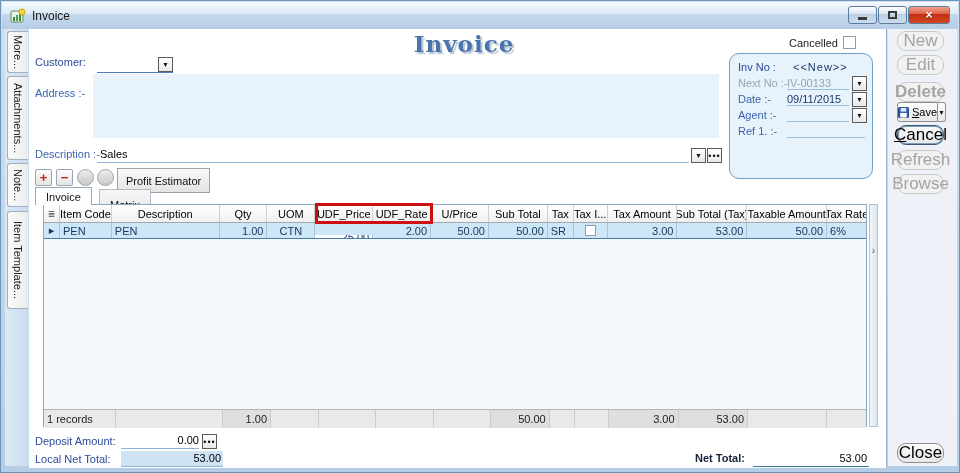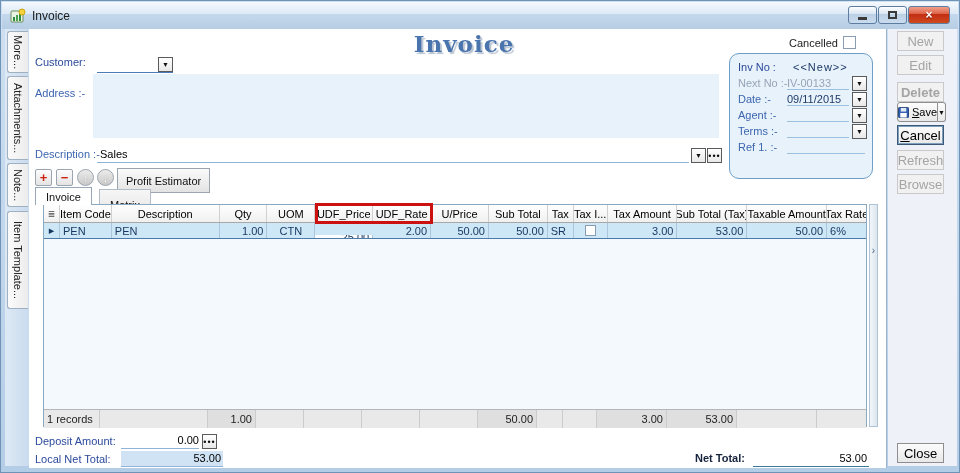--- a/index.html
+++ b/index.html
@@ -131,22 +131,22 @@
   .ip-label { position:absolute; left:1px; top:2px; }
   .ip-label.gray, .ip-val.gray { color:#97a4b6; }
   .ip-val { position:absolute; left:50px; top:2px; width:62px; color:#1d3a66; }
   .ip-line { position:absolute; left:50px; top:0; width:62px; height:15px; border-bottom:1px solid #9cc1e0; }
   .ip-line.long { width:78px; }
   .ip-combo { position:absolute; left:115px; top:1px; }
   .ip-title-val { font-weight:normal; color:#1d3a66; letter-spacing:1px; }
 
   
   .right-panel { position:absolute; left:887px; top:28px; width:69px; bottom:6px; background:#eef2f8; }
-  .btn { position:absolute; left:9px; width:47px; height:20px; border-radius:0;
-    display:flex; align-items:center; justify-content:center; font-size:13px; }
+  .btn { position:absolute; left:9px; width:47px; height:20px; border-radius:9px;
+    display:flex; align-items:center; justify-content:center; font-size:17px; }
   .btn.disabled { background:#f1f1f1; border:1px solid #c9c9c9; color:#a4a4a4; }
   .btn.enabled { background:linear-gradient(#fcfcfc,#e8e8e8); border:1px solid #8e8e8e; color:#000; }
   .btn.default { border:1px solid #3c5a78; box-shadow:0 0 0 1px #7da0bf inset; }
   .btn u { text-decoration:underline; }
   .save-split { position:absolute; left:9px; width:47px; height:20px; display:flex; }
   .save-main { flex:1; border:1px solid #8e8e8e; border-radius:3px 0 0 3px;
     background:linear-gradient(#fcfcfc,#e8e8e8); display:flex; align-items:center;
     justify-content:center; gap:3px; color:#000; }
   .save-arrow { width:13px; border:1px solid #8e8e8e; border-left:none; border-radius:0 3px 3px 0;
     background:linear-gradient(#fcfcfc,#e8e8e8); display:flex; align-items:center;
@@ -255,21 +255,21 @@
           </div>
         <div class="gcell c10 num">3.00</div>
         <div class="gcell c11 num">53.00</div>
         <div class="gcell c12 num">50.00</div>
         <div class="gcell c13">6%</div>
       </div>
 
       <div class="gfill"></div>
 
       <div class="grow gfoot">
-        <div class="gcell" style="width:56px;">1 records</div>
+        <div class="gcell" style="width:73px;">1 records</div>
         <div class="gcell c1"></div>
         <div class="gcell c2 num has-val">1.00</div>
         <div class="gcell c3"></div>
         <div class="gcell c4"></div>
         <div class="gcell c5"></div>
         <div class="gcell c6"></div>
         <div class="gcell c7 num has-val">50.00</div>
         <div class="gcell c8"></div>
         <div class="gcell c9"></div>
         <div class="gcell c10 num has-val">3.00</div>
@@ -313,26 +313,20 @@
         <span class="ip-val">09/11/2015</span>
         <span class="mini-btn ip-combo">▼</span>
       </div>
       <div class="ip-row">
         <span class="ip-label lbl">Agent :-</span>
         <span class="ip-line"></span>
         <span class="ip-val"></span>
         <span class="mini-btn ip-combo">▼</span>
       </div>
       <div class="ip-row">
-        <span class="ip-label lbl">Terms :-</span>
-        <span class="ip-line"></span>
-        <span class="ip-val"></span>
-        <span class="mini-btn ip-combo">▼</span>
-      </div>
-      <div class="ip-row">
         <span class="ip-label lbl">Ref 1. :-</span>
         <span class="ip-line long"></span>
         <span class="ip-val"></span>
       </div>
     </div>
   </div>
 
   <div class="right-panel">
     <div class="btn disabled" style="top:2px;">New</div>
     <div class="btn disabled" style="top:26px;">Edit</div>

